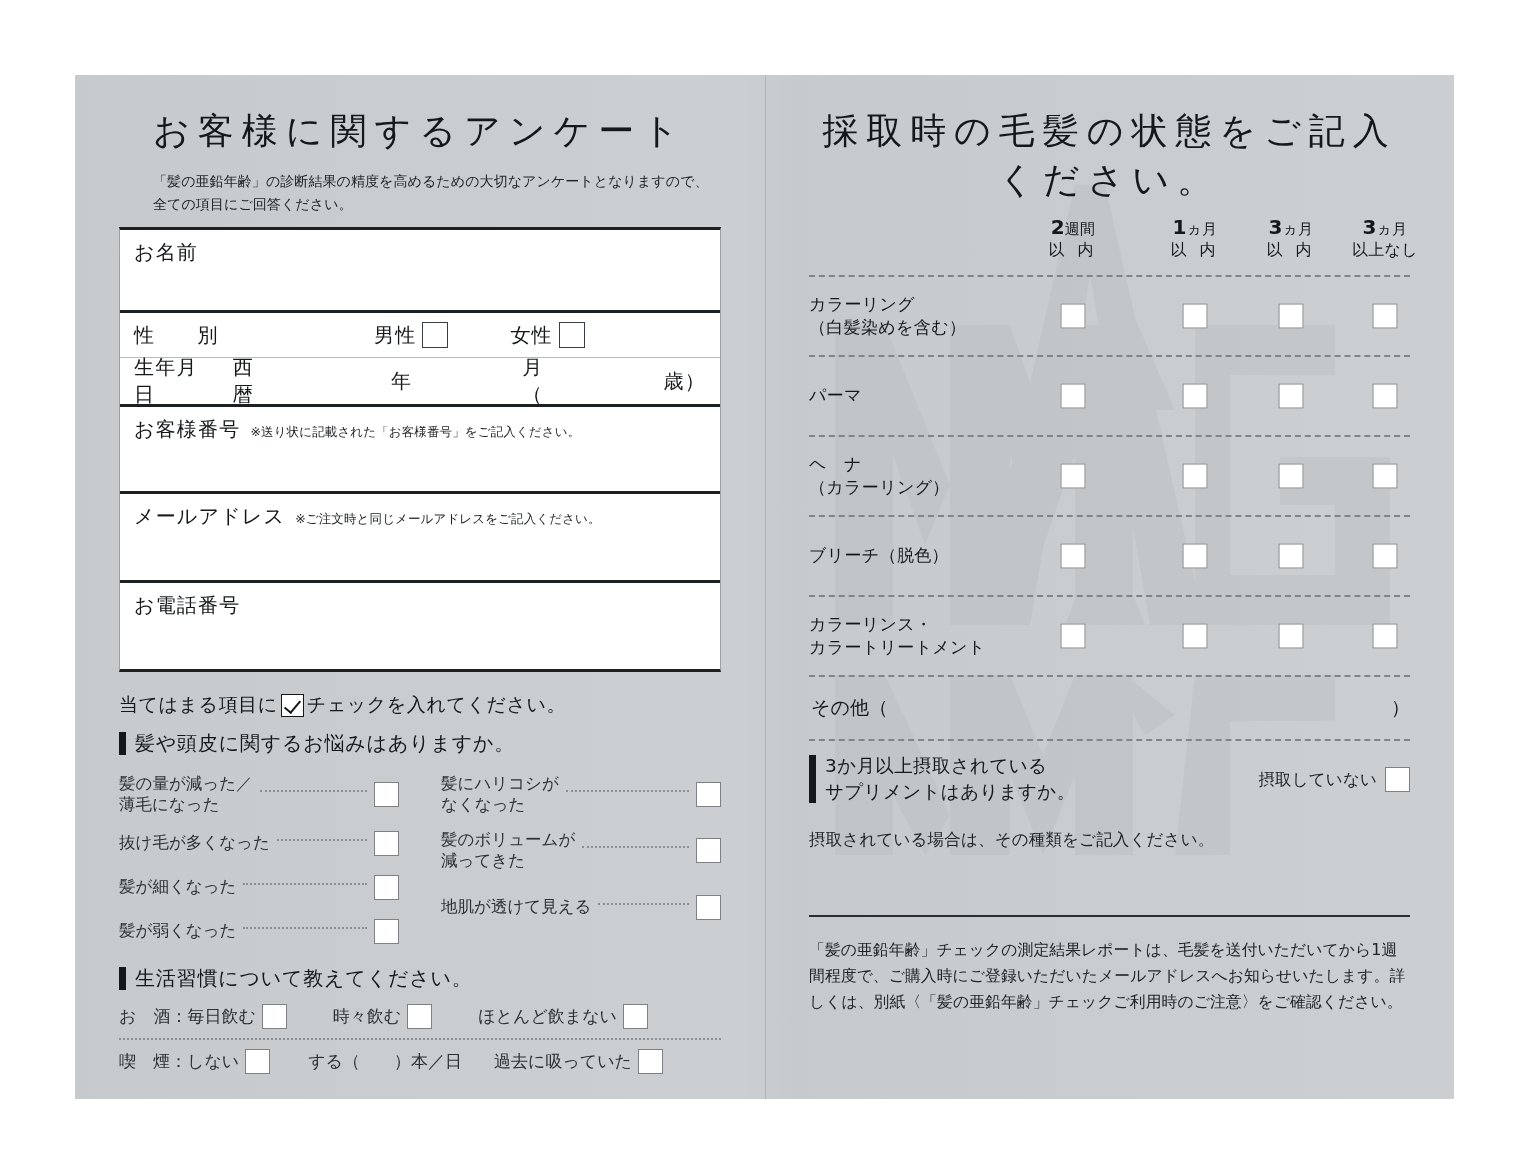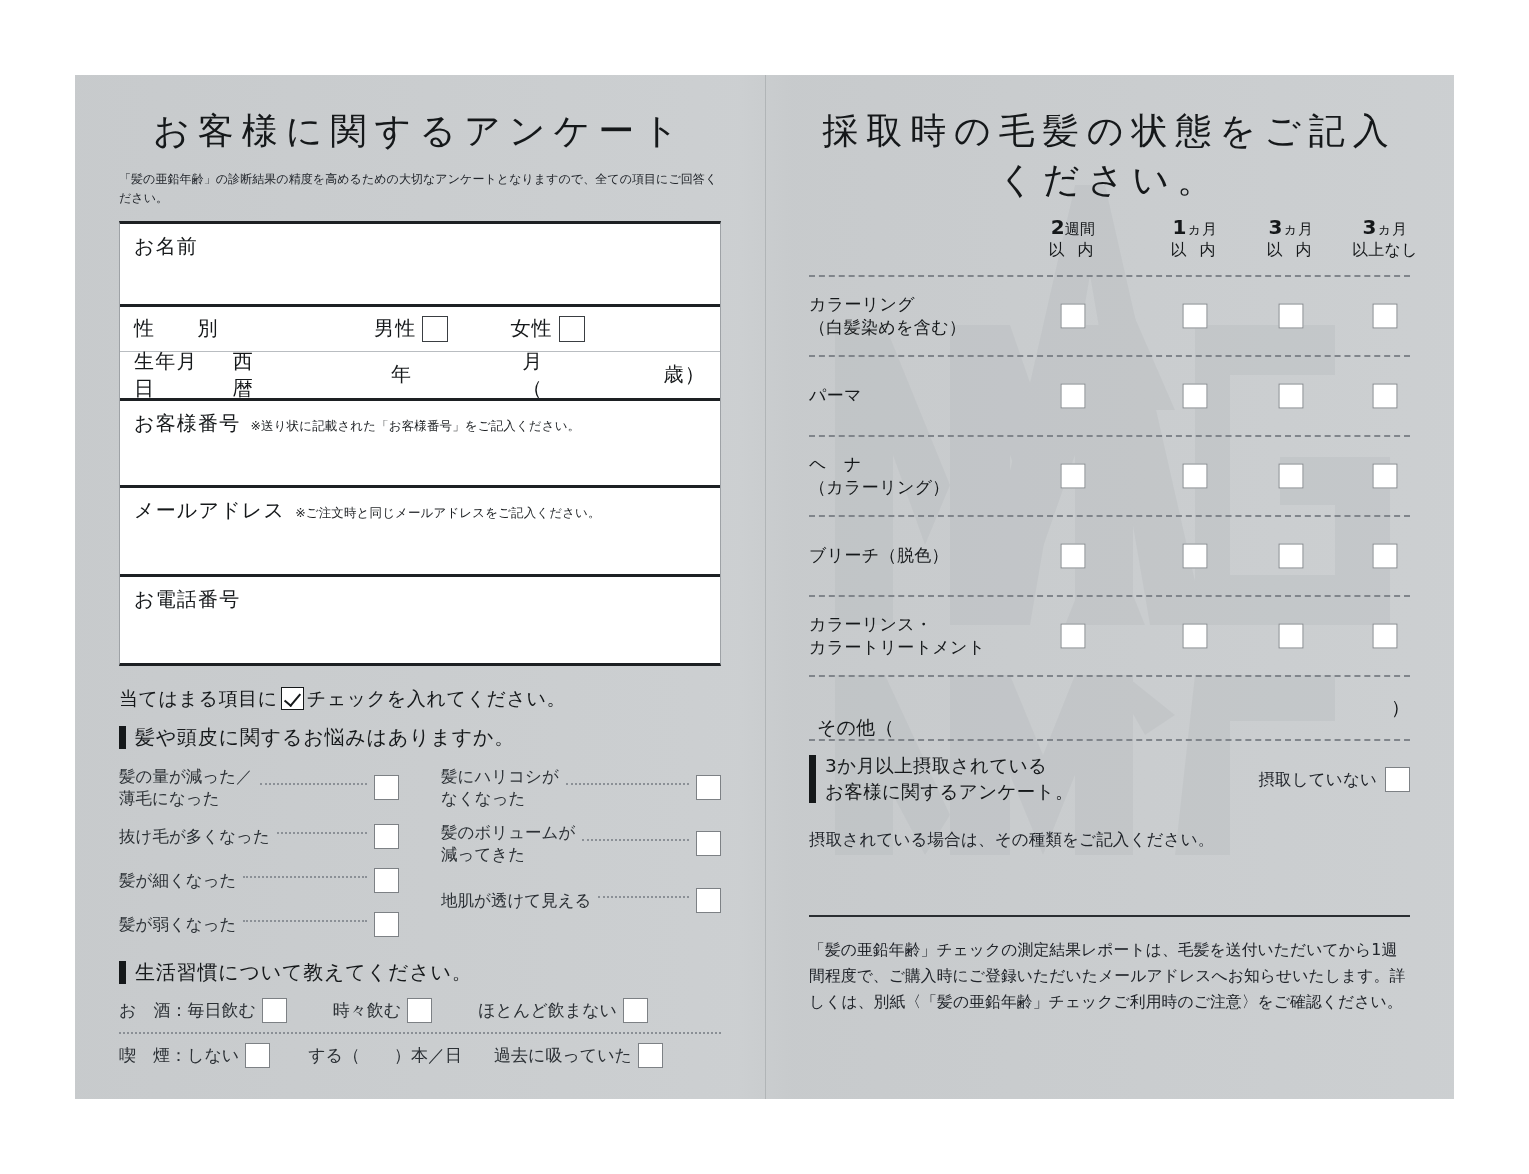--- a/index.html
+++ b/index.html
@@ -32,21 +32,21 @@
   #watermark svg{width:100%;height:100%;}
   .page{position:absolute;top:0;height:100%;}
   #leftpage{left:0;width:690px;}
   #rightpage{left:690px;width:689px;}
 
   .ptitle{
     text-align:center;font-size:36px;letter-spacing:.22em;
     color:#15181a;font-weight:400;
   }
   .lead{
-    font-size:12px;line-height:1.62;color:#20242a;letter-spacing:.005em;
+    font-size:14px;line-height:1.62;color:#20242a;letter-spacing:.005em;margin-left:34px;
   }
 
   
   .ftable{
     margin-top:12px;border-top:3px solid #1d2023;border-bottom:3px solid #1d2023;
     border-left:1px solid #9ea2a6;border-right:1px solid #9ea2a6;
     background:#14b8a6;
   }
   .frow{position:relative;background:#fff;}
   .frow + .frow{border-top:1px solid #b9bdc1;}
@@ -352,31 +352,31 @@
         <div class="tlabel">カラーリンス・
 カラートリートメント</div>
         <span class="gbox tbox" style="left:264px;"></span>
         <span class="gbox tbox" style="left:386px;"></span>
         <span class="gbox tbox" style="left:482px;"></span>
         <span class="gbox tbox" style="left:576px;"></span>
       </div>
       <div class="dashrule"></div>
 
       <div class="otherrow">
-        <span class="op" style="left:8px;margin-top:20px;">その他（</span>
+        <span class="op" style="left:2px;">その他（</span>
         <span class="op" style="right:0;">）</span>
       </div>
 
       <div class="dashrule"></div>
 
       <div style="position:relative;height:76px;margin-top:12px;">
         <div style="display:flex;align-items:flex-start;">
           <span class="bar" style="height:48px;margin-top:2px;"></span>
           <span class="suppq">3か月以上摂取されている
-お客様に関するアンケート。</span>
+サプリメントはありますか。</span>
         </div>
         <div style="position:absolute;right:0;top:14px;display:flex;align-items:center;">
           <span class="suppnote">摂取していない</span>
           <span class="gbox" style="margin-left:8px;"></span>
         </div>
       </div>
 
       <div class="suppnote">摂取されている場合は、その種類をご記入ください。</div>
 
       <div class="solidrule" style="margin-top:64px;"></div>

